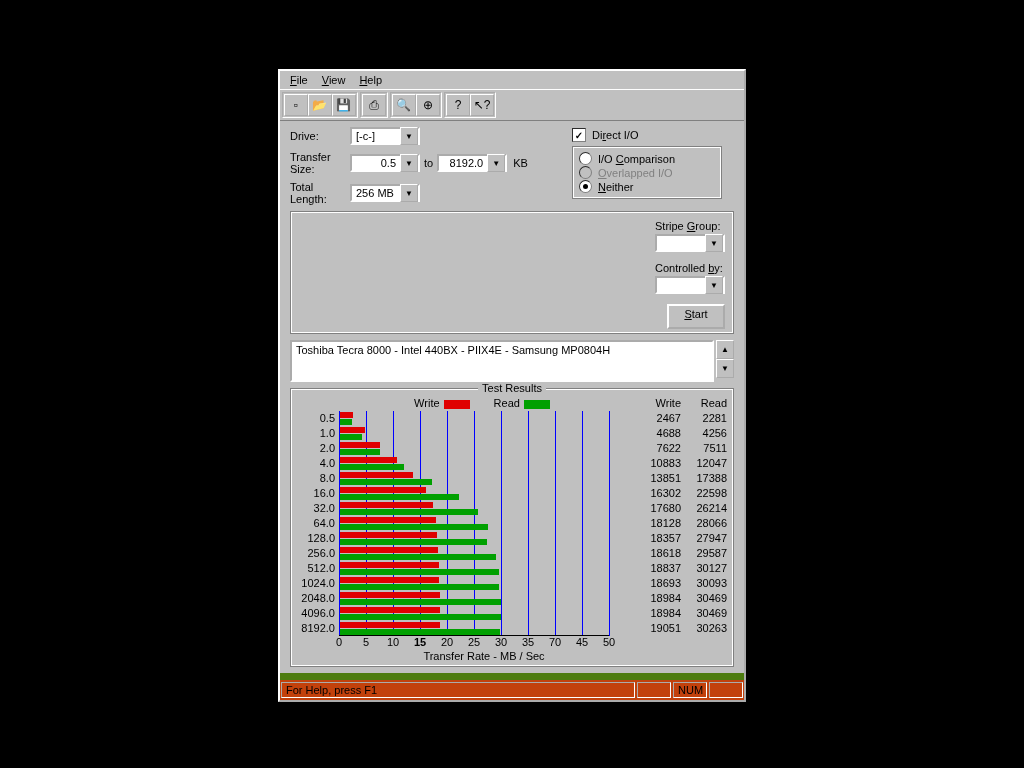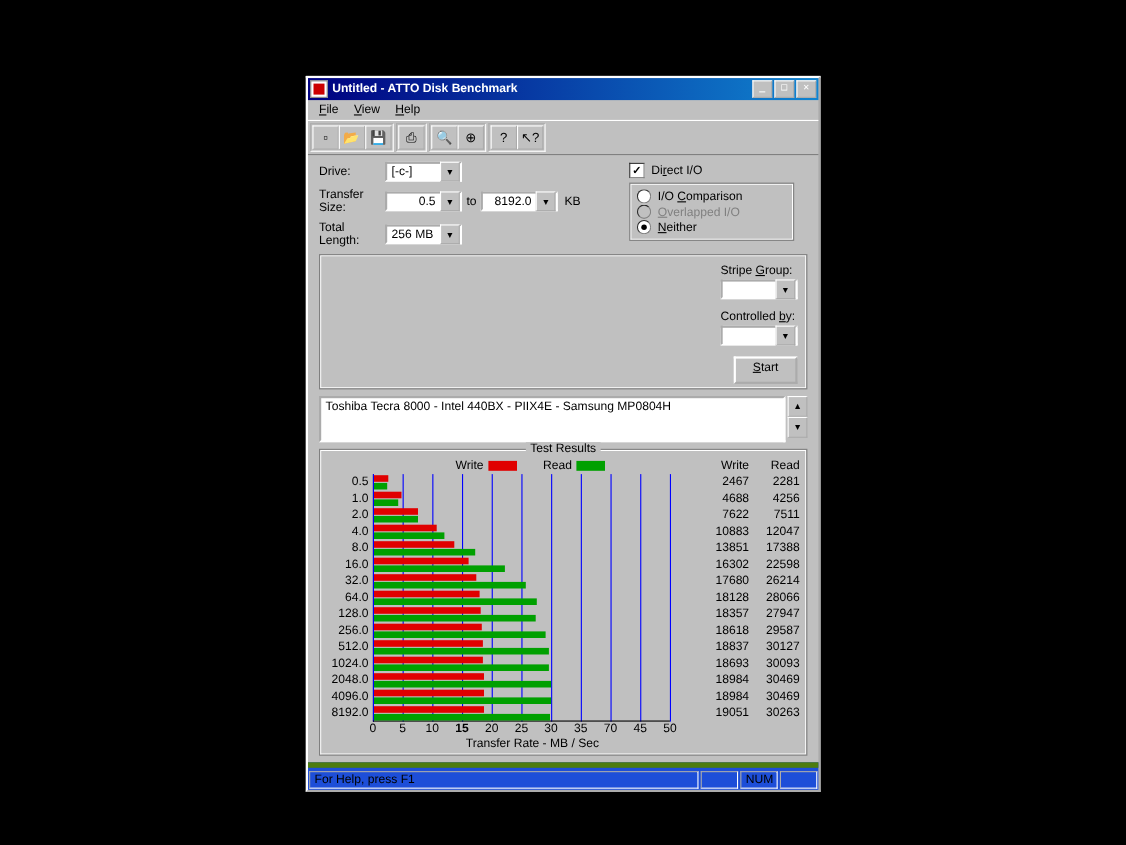--- a/index.html
+++ b/index.html
@@ -249,51 +249,42 @@
   }
   .vals-head {
     display: flex;
   }
   .vals-head div { width: 46px; text-align: right; }
   .vals-row { display: flex; height: 15px; line-height: 15px; }
   .vals-row div { width: 46px; text-align: right; }
 
   .statusbar {
     display: flex;
-    border-top: 5px solid #4d7c0f;
-    background: #1d4ed8;
+    border-top: 7px solid #4d7c0f;
+    background: #c2410c;
     height: 20px;
-    align-items: flex-end;
+    align-items: center;
     font-size: 11px;
   }
   .status-pane {
     border: 1px inset #fff;
     height: 16px;
     line-height: 14px;
     padding: 0 4px;
     margin: 1px;
     box-sizing: border-box;
   }
   .status-pane.main { flex: 1; }
   .status-pane.sm { width: 34px; text-align: center; }
 </style>
 </head>
 <body>
 
 <div class="window">
 
-  <div class="titlebar">
-    <span class="app-icon"></span>
-    <span class="title-text">Untitled - ATTO Disk Benchmark</span>
-    <div class="win-btns">
-      <div class="win-btn">_</div>
-      <div class="win-btn">□</div>
-      <div class="win-btn">✕</div>
-    </div>
-  </div>
 
   <div class="menubar">
     <div class="menu-item"><span class="ul">F</span><span>ile</span></div>
     <div class="menu-item"><span class="ul">V</span>iew</div>
     <div class="menu-item"><span class="ul">H</span>elp</div>
   </div>
 
   <div class="toolbar">
     <div class="tool-group">
       <div class="tool-btn">▫</div>

